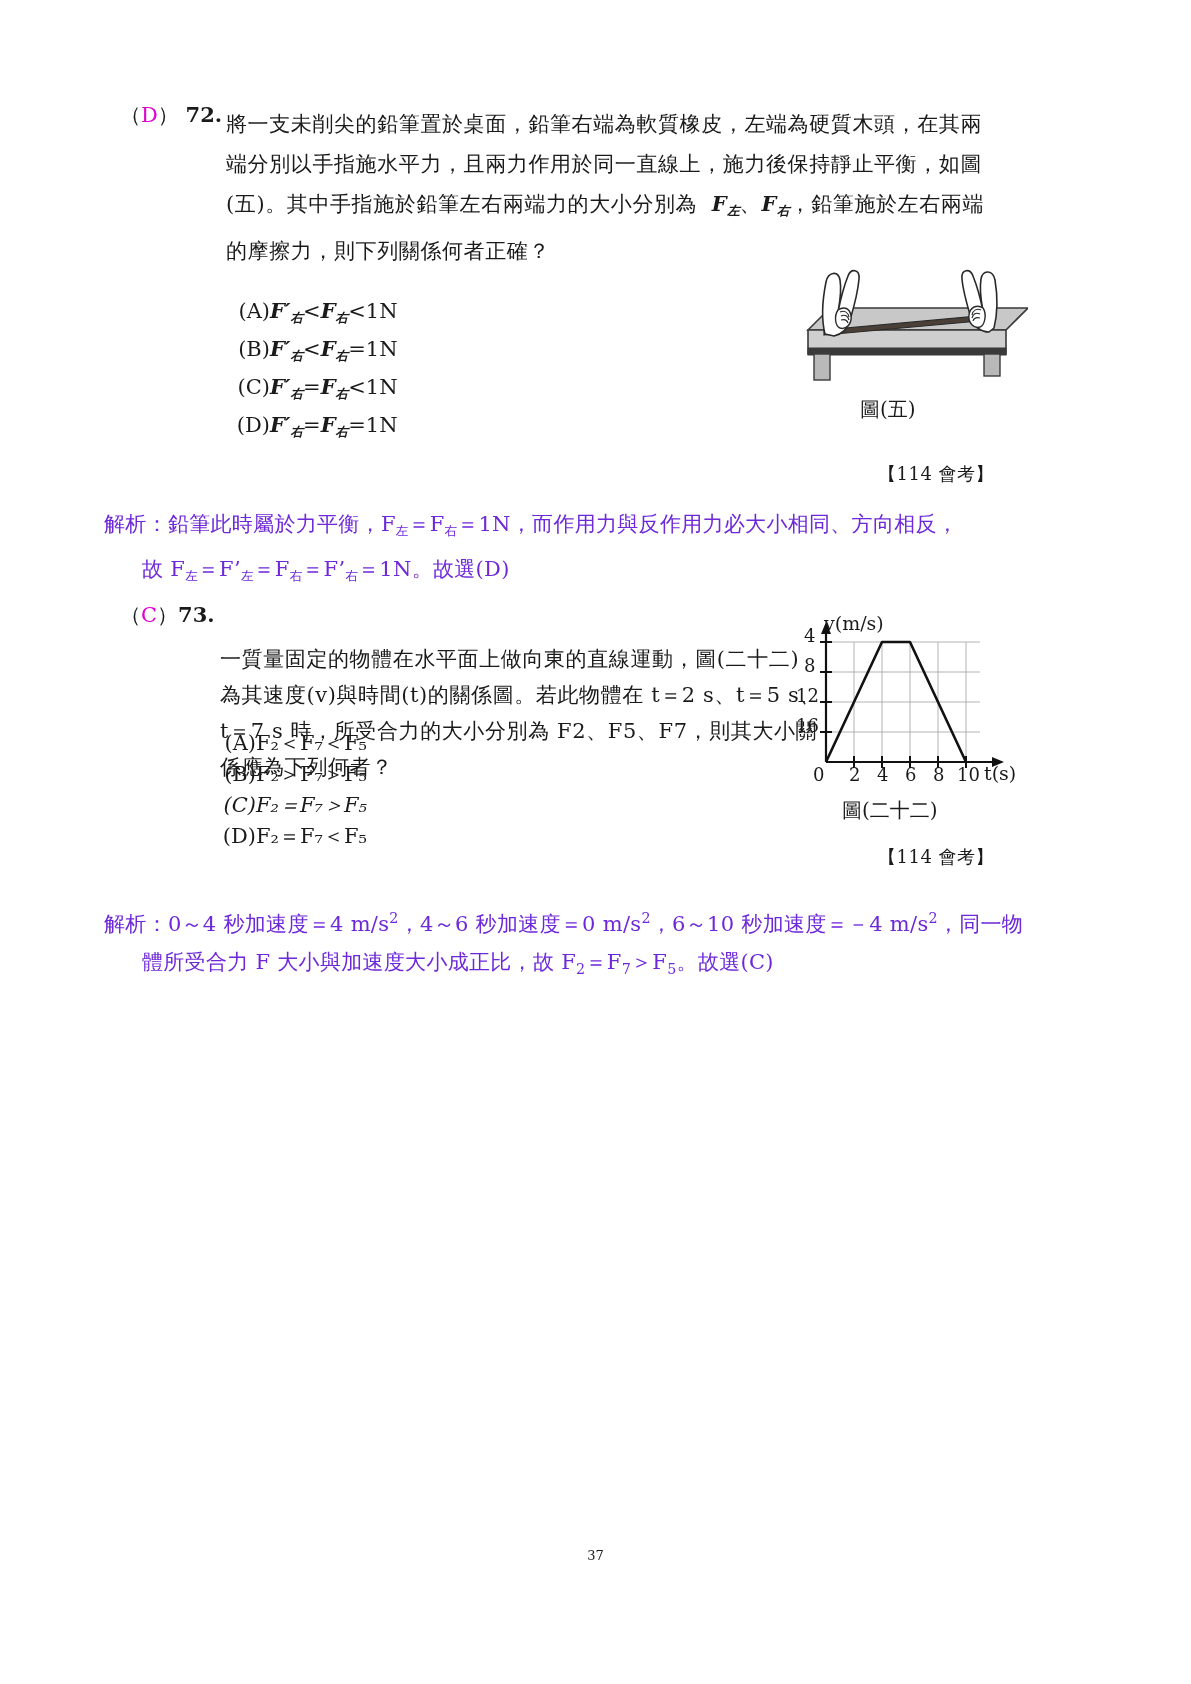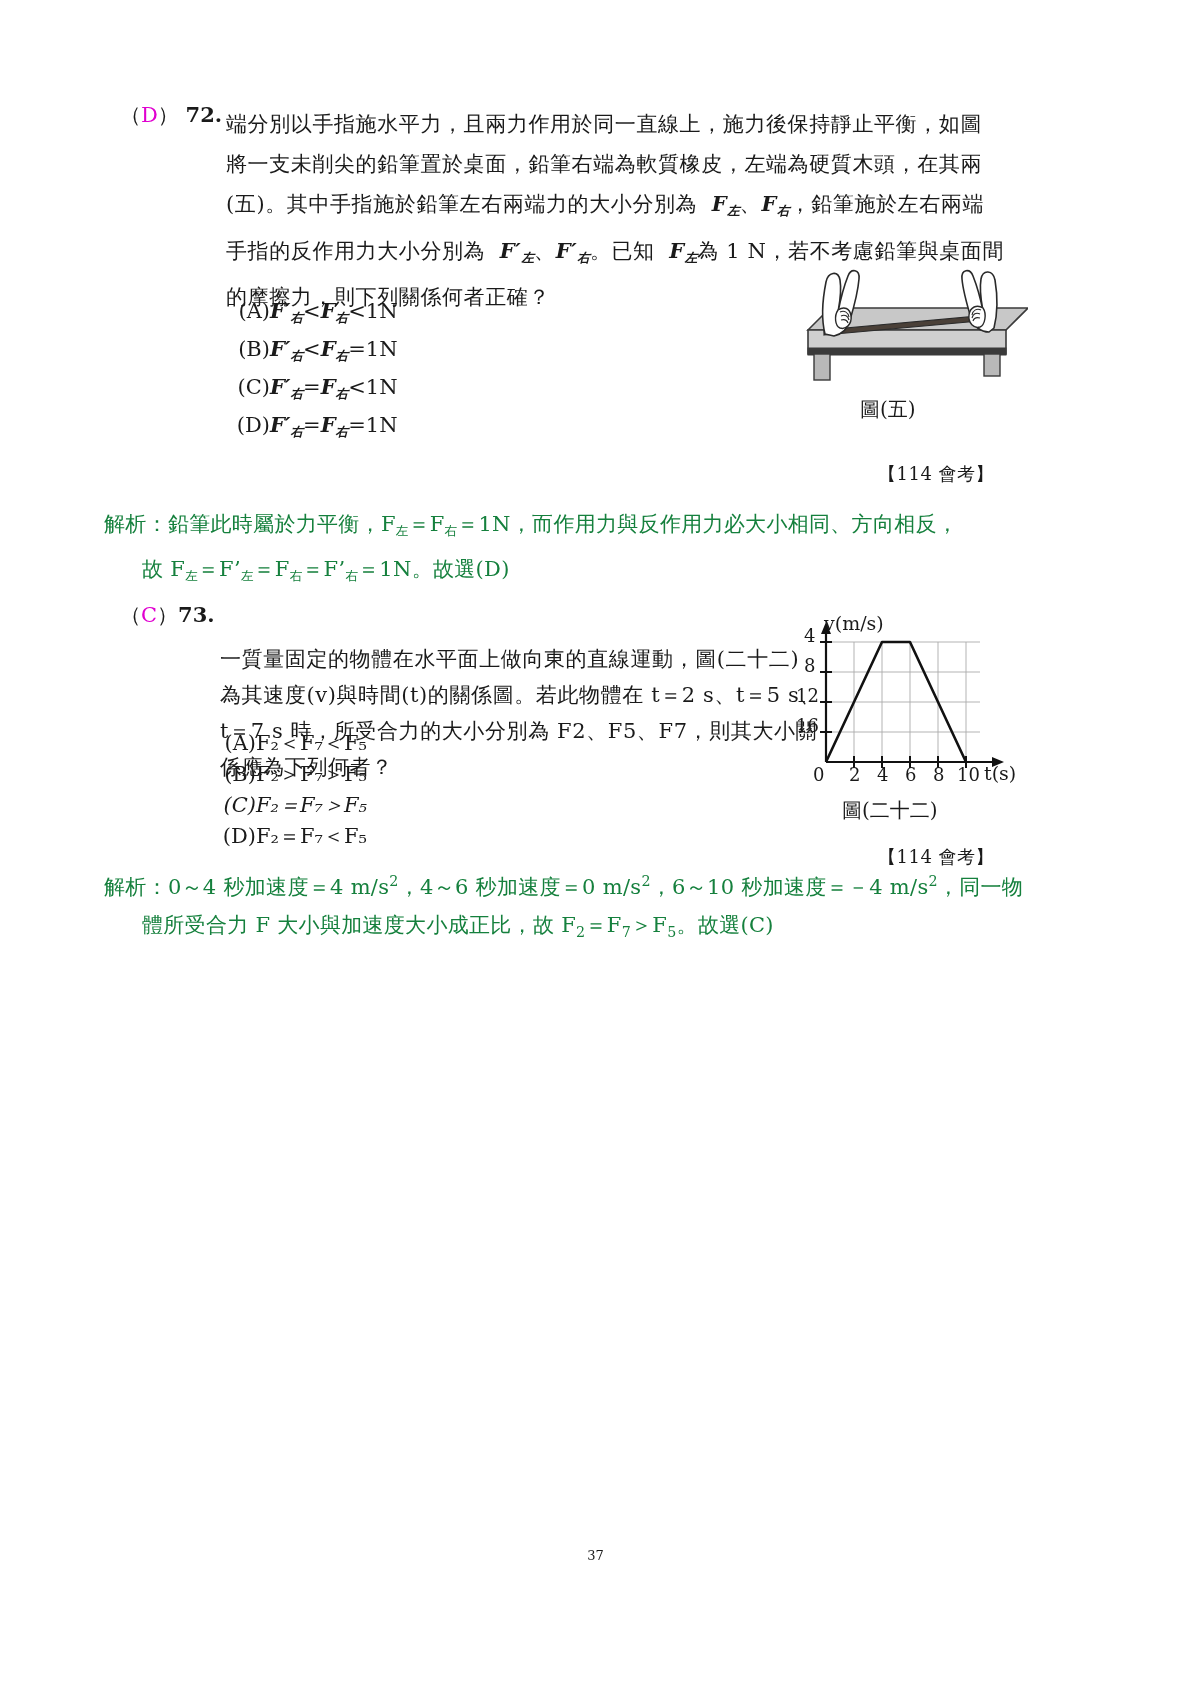--- a/index.html
+++ b/index.html
@@ -58,21 +58,21 @@
     font-size: 21px;
     line-height: 38px;
     white-space: nowrap;
     text-align: right;
   }
   .opt .lab { display: inline-block; width: 44px; }
 
   
   .sol {
     position: absolute;
-    color: #15803d;
+    color: #6d28d9;
     font-size: 21px;
     line-height: 38px;
     letter-spacing: 0.3px;
   }
   .sol p { margin: 0; white-space: nowrap; }
   .sol .ind { display: inline-block; width: 38px; }
 
   
   .badge {
     position: absolute;
@@ -116,30 +116,25 @@
 <body>
 
 <div class="page">
 
   <div class="qhead" style="left:120px; top:104px;">
     <span>（</span><span class="ansmark">D</span><span>）</span>
     <span class="qnum">72.</span>
   </div>
 
   <div class="qbody" style="left:226px; top:104px; width:800px;">
+    <p>將一支未削尖的鉛筆置於桌面，鉛筆右端為軟質橡皮，左端為硬質木頭，在其兩</p>
     <p>端分別以手指施水平力，且兩力作用於同一直線上，施力後保持靜止平衡，如圖</p>
-    <p>將一支未削尖的鉛筆置於桌面，鉛筆右端為軟質橡皮，左端為硬質木頭，在其兩</p>
     <p>
       <span>(五)。其中手指施於鉛筆左右兩端力的大小分別為</span>
       &nbsp;<span class="ital">F</span><span class="sub ital">左</span><span>、</span><span class="ital">F</span><span class="sub ital">右</span><span>，鉛筆施於左右兩端</span>
-    </p>
-    <p>
-      <span>手指的反作用力大小分別為</span>
-      &nbsp;<span class="ital">F′</span><span class="sub ital">左</span><span>、</span><span class="ital">F′</span><span class="sub ital">右</span><span>。已知</span>
-      &nbsp;<span class="ital">F</span><span class="sub ital">左</span><span>為 1 N，若不考慮鉛筆與桌面間</span>
     </p>
     <p>的摩擦力，則下列關係何者正確？</p>
   </div>
 
   <div class="opt" style="left:226px; top:292px;">
     <span class="lab">(A)</span><span class="ital">F′</span><span class="sub ital">右</span><span>&lt;</span><span class="ital">F</span><span class="sub ital">右</span><span>&lt;</span><span>1N</span>
   </div>
   <div class="opt" style="left:226px; top:330px;">
     <span class="lab">(B)</span><span class="ital">F′</span><span class="sub ital">右</span><span>&lt;</span><span class="ital">F</span><span class="sub ital">右</span><span>=</span><span>1N</span>
   </div>
@@ -266,20 +261,20 @@
     <div class="ticklabel" style="left:77px; top:152px;">4</div>
     <div class="ticklabel" style="left:105px; top:152px;">6</div>
     <div class="ticklabel" style="left:133px; top:152px;">8</div>
     <div class="ticklabel" style="left:157px; top:152px;">10</div>
     <div class="axlabel" style="left:184px; top:150px;">t(s)</div>
   </div>
   <div class="figcap" style="left:842px; top:797px;">圖(二十二)</div>
 
   <div class="badge" style="left:878px; top:845px;">【114 會考】</div>
 
-  <div class="sol" style="left:104px; top:862px;">
+  <div class="sol" style="left:104px; top:899px;">
     <p><span>解析：0～4 秒加速度＝4 m/s</span><sup>2</sup><span>，4～6 秒加速度＝0 m/s</span><sup>2</sup><span>，6～10 秒加速度＝－4 m/s</span><sup>2</sup><span>，同一物</span></p>
     <p><span class="ind"></span><span>體所受合力 F 大小與加速度大小成正比，故 F</span><sub>2</sub><span>＝F</span><sub>7</sub><span>＞F</span><sub>5</sub><span>。故選(C)</span></p>
   </div>
 
   <div class="pagenum" style="top:1548px;">37</div>
 
 </div>
 
 </body></html>

